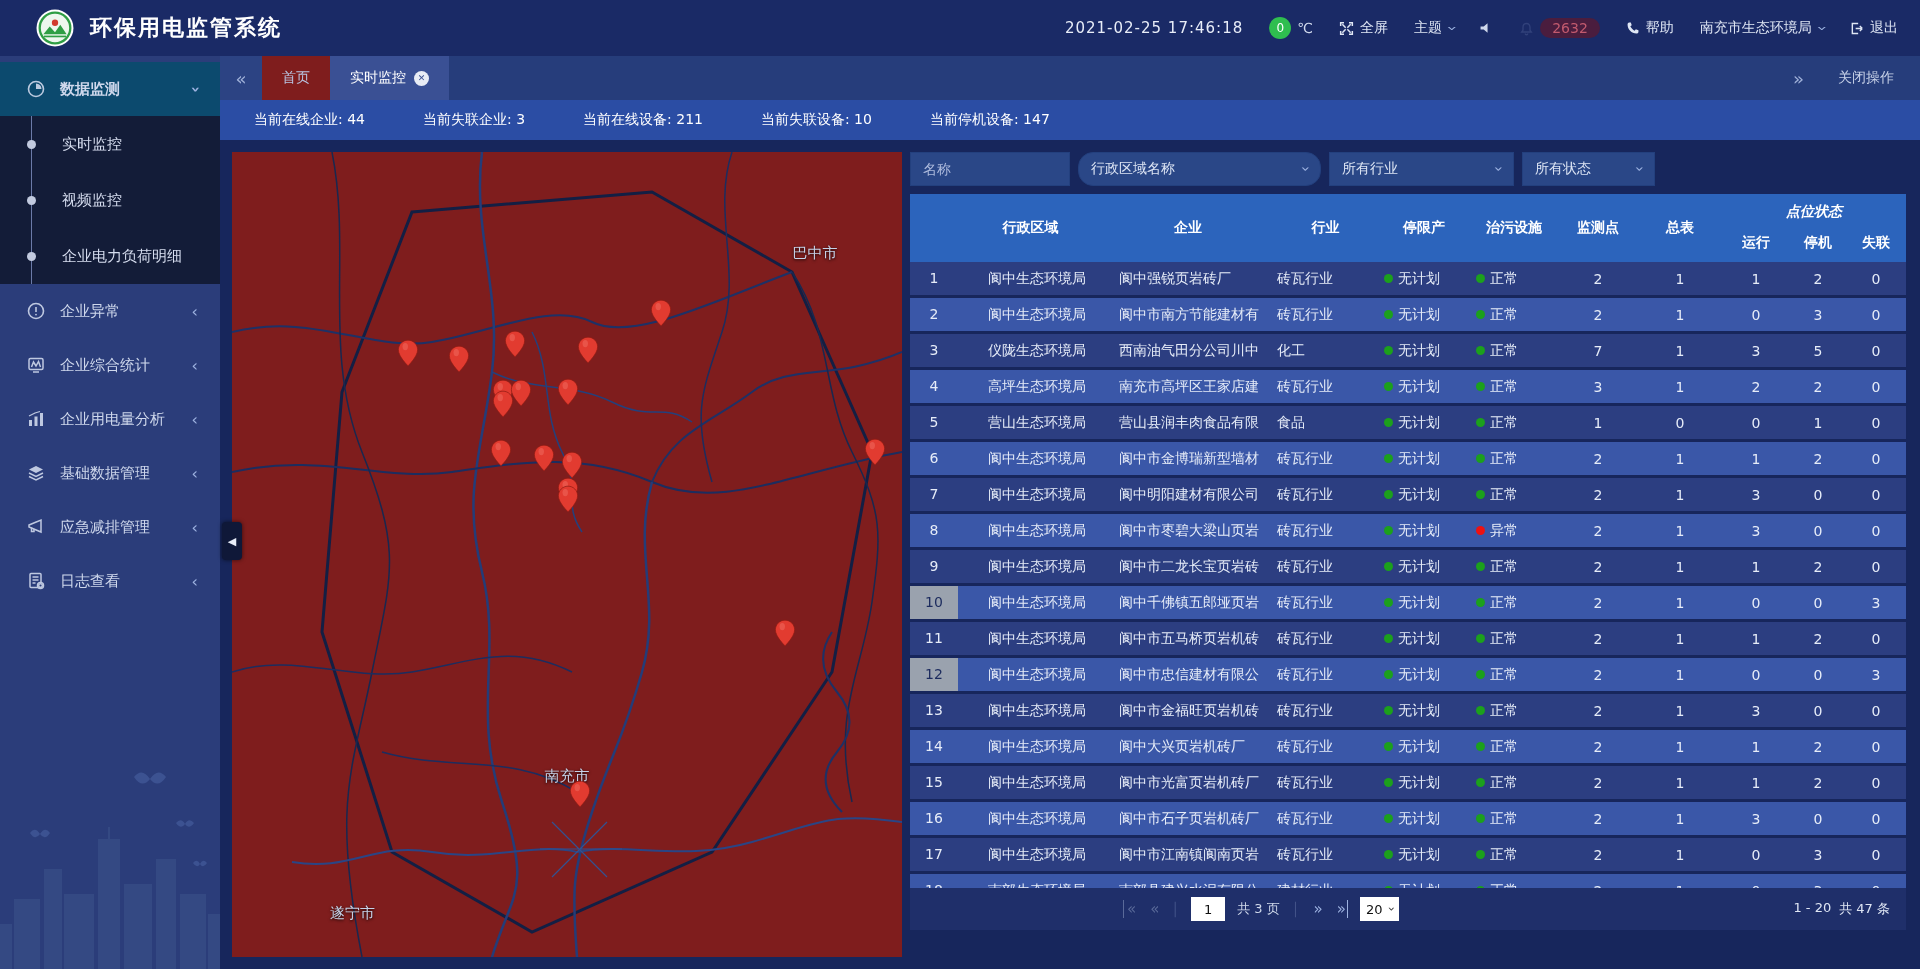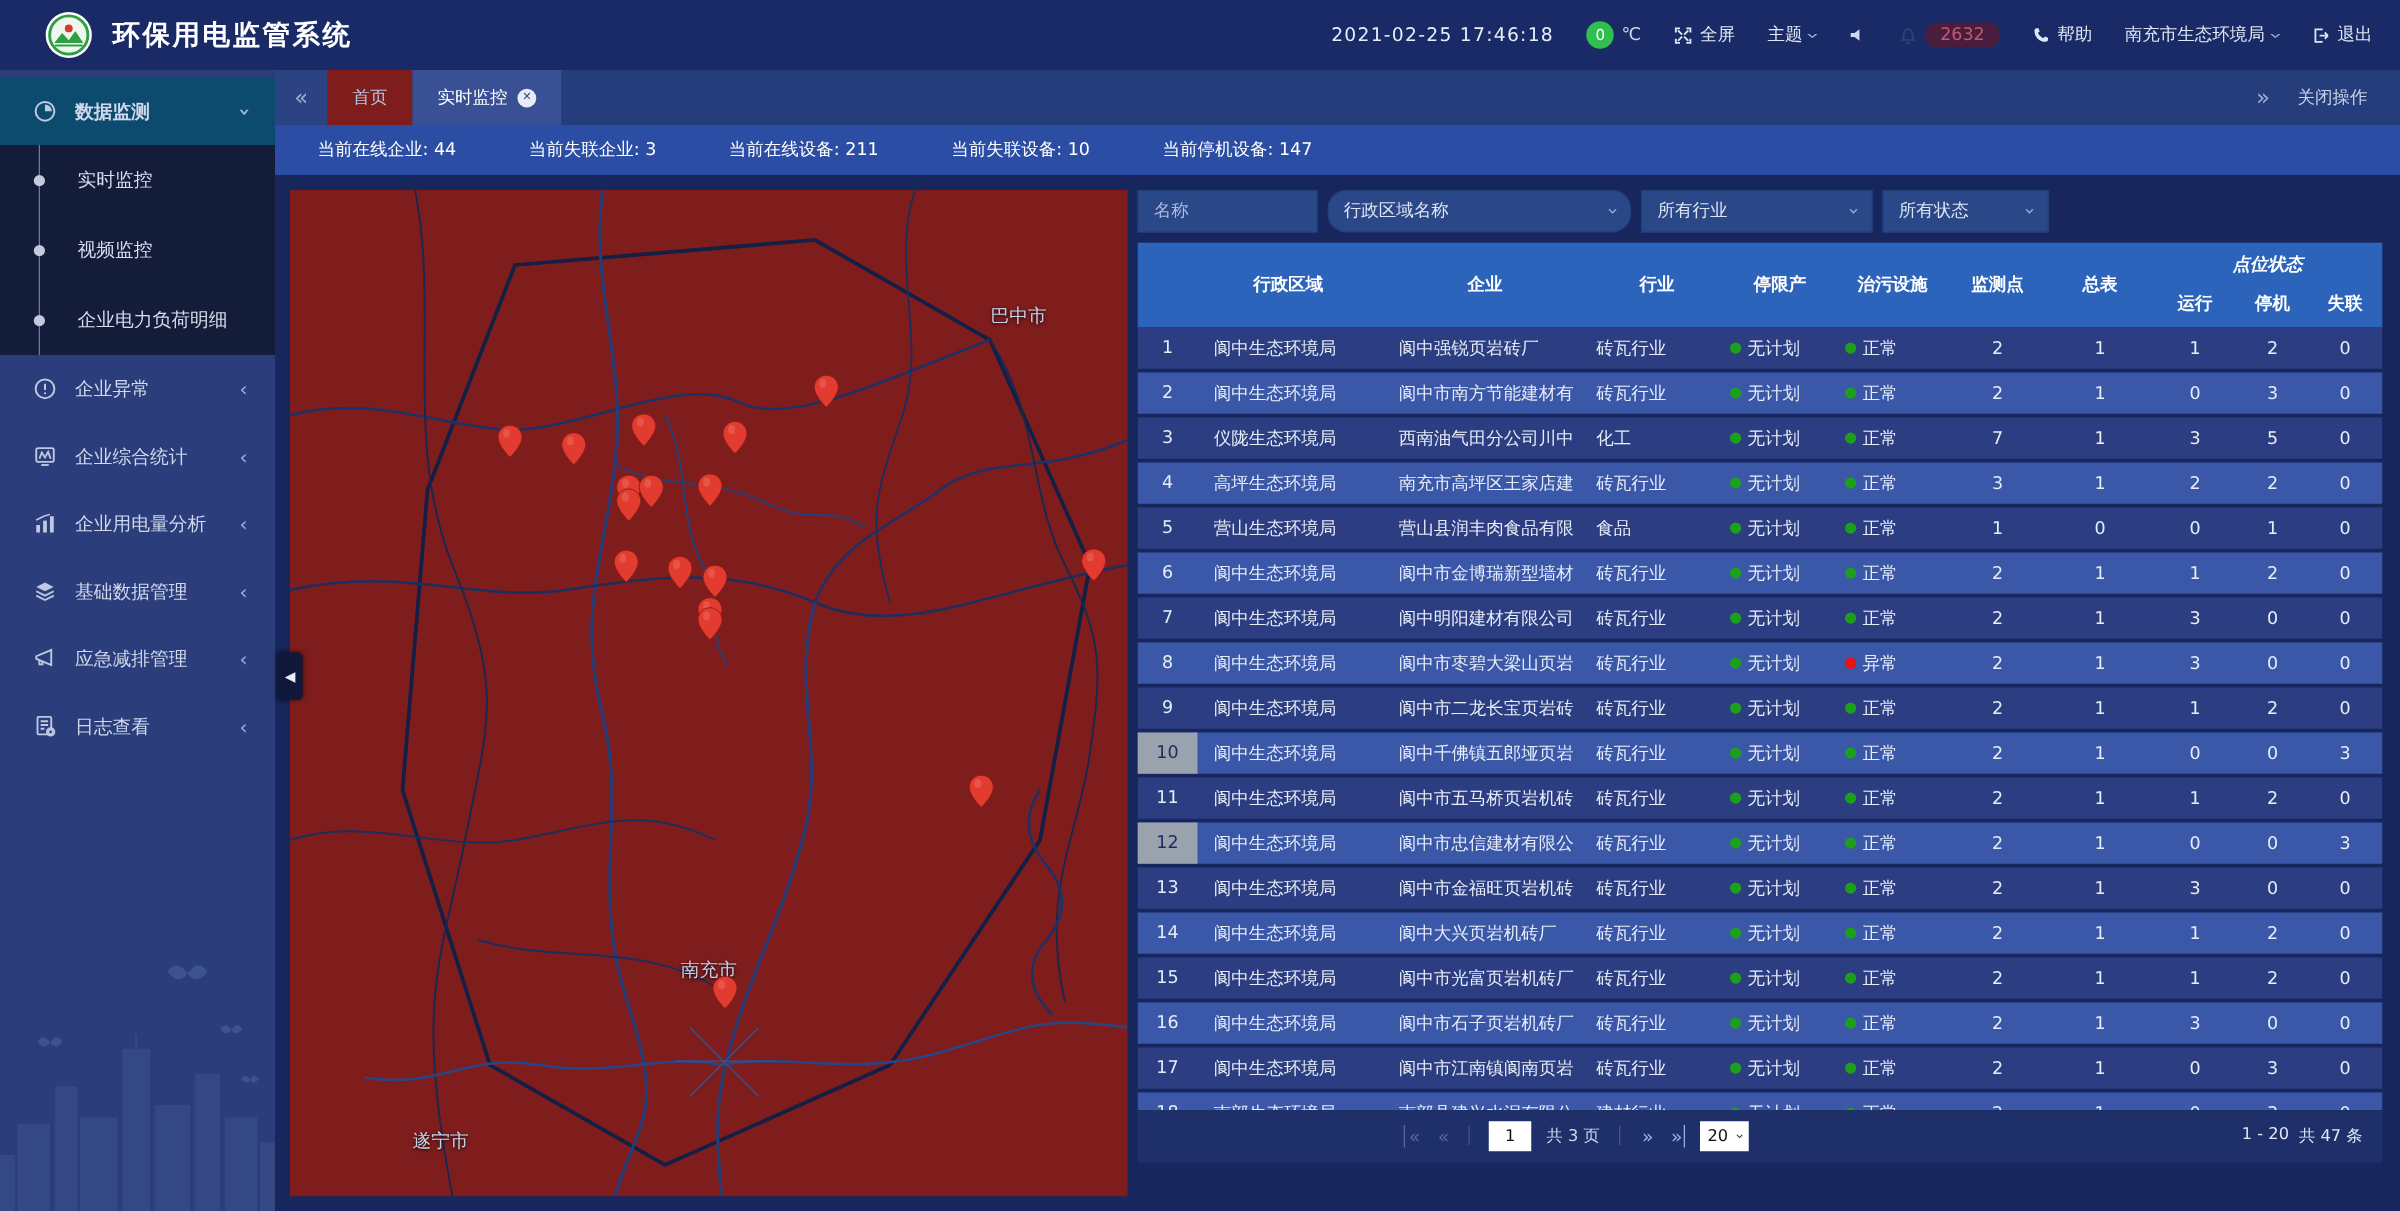--- a/index.html
+++ b/index.html
@@ -50,21 +50,21 @@
   .tabbar { height:44px; background:#263d7b; display:flex; align-items:stretch; color:#c8d2e8; }
   .tab-scroll { width:42px; display:flex; align-items:center; justify-content:center;
     font-size:18px; color:#9fb0d8; cursor:pointer; background:#2c4383; }
   .tab { display:flex; align-items:center; gap:8px; padding:0 20px; font-size:14px; cursor:pointer; }
   .tab.inactive { background:#7f1d1d; color:#b9c5e2;font-family:Liberation Serif, serif; }
   .tab.active { background:#3a5094; color:#ffffff; }
   .tab-close { width:15px; height:15px; border-radius:50%; background:#e8ecf5; color:#3a4f8f;
     font-size:9px; display:flex; align-items:center; justify-content:center; font-weight:bold; }
   .tabbar-right { margin-left:auto; display:flex; align-items:center; gap:22px; padding-right:26px; }
   .tab-ffwd { font-size:18px; color:#9fb0d8; cursor:pointer; }
-  .close-ops { font-size:14px; color:#c8d2e8; cursor:pointer; }
+  .close-ops { font-size:14px; color:#c8d2e8; cursor:pointer;margin-left:12px; }
 
   
   .statsbar { height:40px; background:#2b4da4; display:flex; align-items:center;
     padding-left:34px; gap:58px; color:#ffffff; font-size:14px; }
 
   
   .workarea { flex:1; display:flex; padding:12px 14px 0 12px; gap:8px; }
 
   
   .map-panel { width:670px; height:805px; background:#7f1d1d; position:relative; flex:0 0 auto; }
@@ -78,21 +78,21 @@
 
   
   .right-panel { flex:1; display:flex; flex-direction:column; }
   .filters { height:34px; display:flex; gap:8px; margin-bottom:8px; }
   .filter-box { background:#2a4787; border:1px solid #23407e; height:34px; display:flex;
     align-items:center; padding:0 12px; font-size:14px; color:#dde5f4; }
   .filter-box input { background:transparent; border:none; outline:none; color:#dde5f4;
     font-size:14px; width:100%; font-family:inherit; }
   .filter-box input::placeholder { color:#aebbdd; }
   .filter-select { justify-content:space-between; cursor:pointer; }
-  .f-name { width:144px; }
+  .f-name { width:160px; }
   .f-region { width:243px;border-radius:15px; }
   .f-industry { width:185px; }
   .f-status { width:133px; }
   .sel-caret { font-size:15px; color:#9db2e0; transform:rotate(-90deg); display:inline-block; }
 
   
   .table-wrap { height:694px; overflow:hidden; }
   .thead { height:68px; background:#2c64bc; color:#ffffff; font-size:14px; font-weight:bold;
     display:grid; grid-template-columns:48px 145px 170px 105px 92px 88px 80px 84px 184px; }
   .th { display:flex; align-items:center; justify-content:center; }
@@ -101,21 +101,21 @@
   .group-sub { display:grid; grid-template-columns:68px 56px 60px; }
   .group-sub span { text-align:center; }
   .tr { height:33px; margin-bottom:3px; display:grid;
     grid-template-columns:48px 145px 170px 105px 92px 88px 80px 84px 68px 56px 60px;
     color:#e6ecf8; font-size:14px; align-items:center; cursor:pointer; }
   .tr.odd  { background:#2c3e81; }
   .tr.even { background:#3a57a8; }
   .td { overflow:hidden; white-space:nowrap; }
   .td.num { text-align:center; height:33px; line-height:33px; }
   .td.num.hl { background:#9aa2ae; color:#1c2b5e; }
-  .td.region { padding-left:13px; }
+  .td.region { padding-left:13px;text-align:center; }
   .td.company { padding-left:16px; }
   .td.industry { padding-left:4px; }
   .td.status { padding-left:6px; display:flex; align-items:center; gap:5px; }
   .td.center { text-align:center; }
   .dot { width:9px; height:9px; border-radius:50%; display:inline-block; flex:0 0 auto; }
   .dot.green { background:#1ca01c; }
   .dot.red { background:#ee1111; }
 
   
   .pager { height:42px; background:#1f2f6a; display:flex; align-items:center; color:#cfd8ea;

